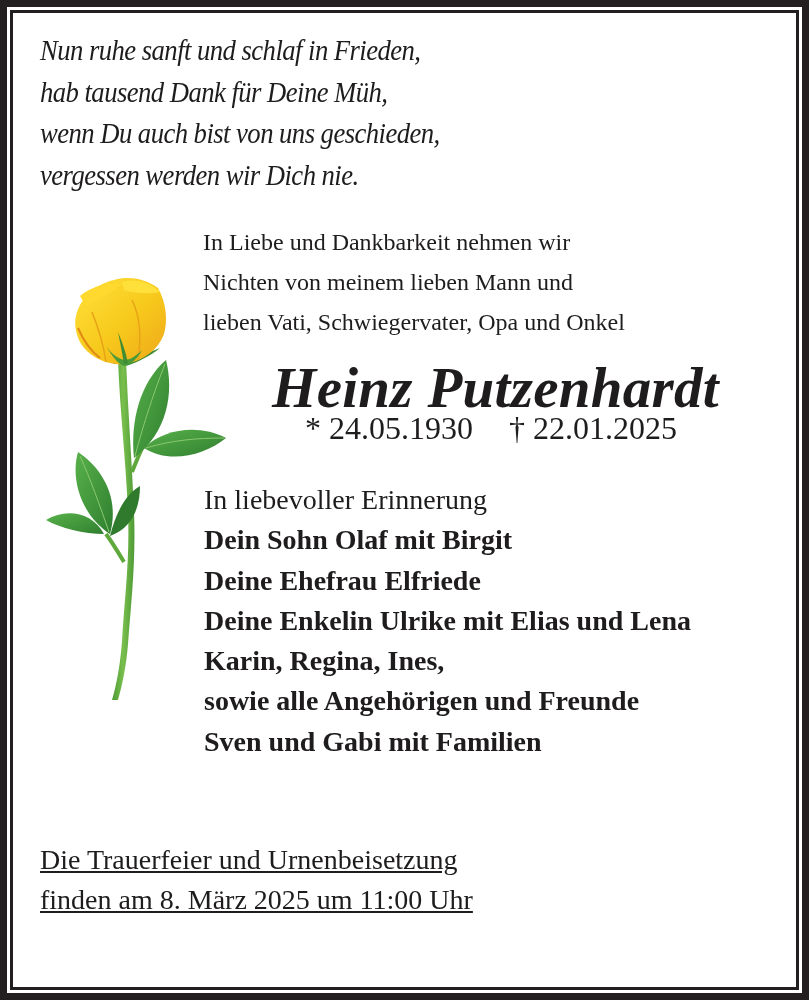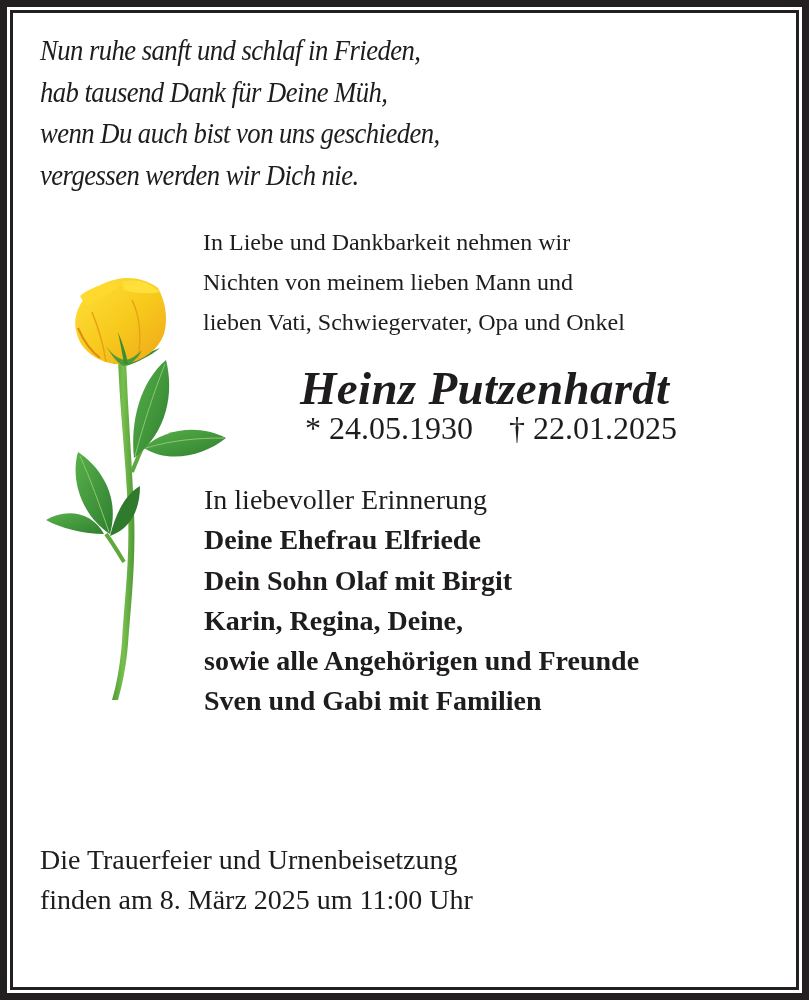--- a/index.html
+++ b/index.html
@@ -47,27 +47,26 @@
       top: 222px;
       font-size: 24px;
       line-height: 40px;
       white-space: nowrap;
     }
     .intro div { white-space: nowrap; }
     .name {
       position: absolute;
       left: 272px;
       top: 358px;
-      font-size: 47px;
+      font-size: 57px;
       font-weight: bold;
       font-style: italic;
       white-space: nowrap;
       letter-spacing: 0.3px;
       line-height: 60px;
-      margin-left: 28px;
     }
     .dates {
       position: absolute;
       left: 305px;
       top: 408px;
       font-size: 32px;
       line-height: 40px;
       white-space: nowrap;
     }
     .dates .gap { display: inline-block; width: 36px; }
@@ -79,20 +78,21 @@
       line-height: 40.3px;
     }
     .memory div { white-space: nowrap; }
     .memory .b { font-weight: bold; }
     .ceremony {
       position: absolute;
       left: 40px;
       top: 840px;
       font-size: 28px;
       line-height: 40px;
+      text-decoration: underline;
     }
     .ceremony div { white-space: nowrap; }
     .rose {
       position: absolute;
       left: 40px;
       top: 272px;
       width: 190px;
       height: 430px;
     }
   </style>
@@ -167,23 +167,24 @@
 </div>
 
 <div class="name">Heinz Putzenhardt</div>
 
 <div class="dates">
   <span>* 24.05.1930</span><span class="gap"></span><span>† 22.01.2025</span>
 </div>
 
 <div class="memory">
   <div>In liebevoller Erinnerung</div>
+  <div class="b">Dein Sohn Olaf mit Birgit</div>
   <div class="b">Deine Ehefrau Elfriede</div>
-  <div class="b">Dein Sohn Olaf mit Birgit</div>
-  <div class="b">Karin, Regina, Deine,</div>
+  <div class="b">Deine Enkelin Ulrike mit Elias und Lena</div>
+  <div class="b">Karin, Regina, Ines,</div>
   <div class="b">sowie alle Angehörigen und Freunde</div>
   <div class="b">Sven und Gabi mit Familien</div>
 </div>
 
 <div class="ceremony">
   <div>Die Trauerfeier und Urnenbeisetzung</div>
   <div>finden am 8. März 2025 um 11:00 Uhr</div>
 </div>
 
 </body></html>

